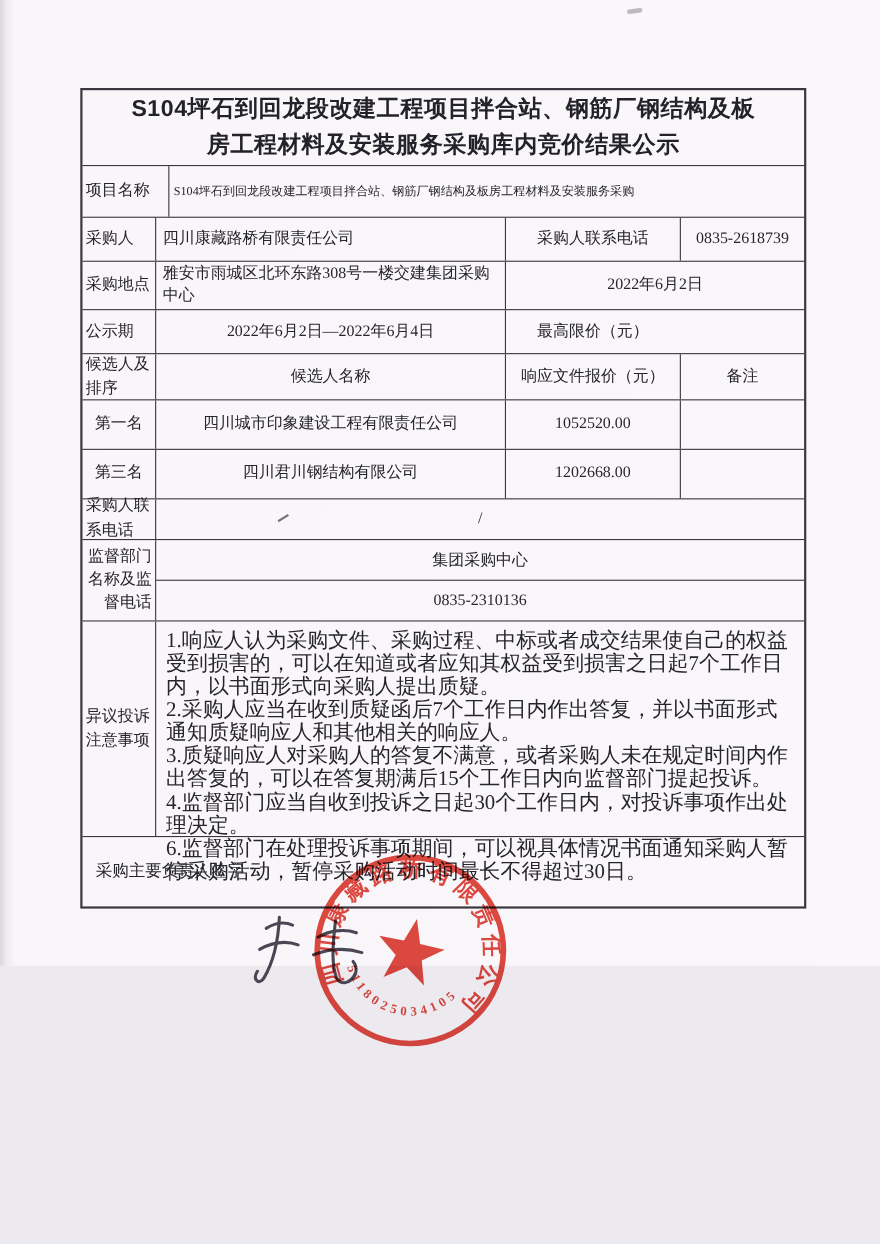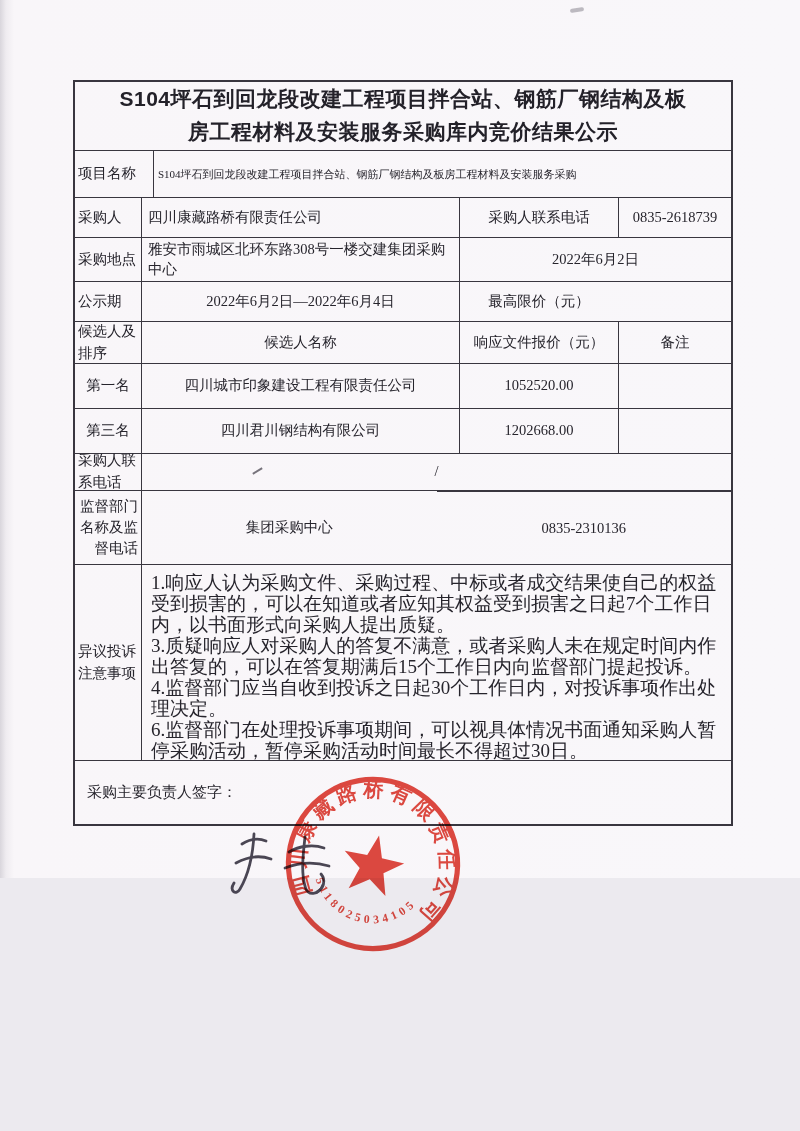--- a/index.html
+++ b/index.html
@@ -42,21 +42,21 @@
   }
   .r-project{height:47px;}
   .r-project .value{font-size:11px;padding:2px 4px;margin-left:12px;}
   .r-purchaser{height:40px;}
   .r-location{height:44px;}
   .r-period{height:40px;}
   .r-header{height:42px;}
   .r-cand{height:45px;}
   .r-other{height:37px;}
   .r-supervision{height:74px;}
-  .sup-values{flex:1 1 auto;display:flex;flex-direction:row;border-left:1.5px solid #39363f;}
+  .sup-values{flex:1 1 auto;display:flex;flex-direction:column;border-left:1.5px solid #39363f;}
   .sup-values .sub{flex:1;display:flex;align-items:center;justify-content:center;font-size:14.5px;}
   .sup-values .sub + .sub{border-top:1.5px solid #39363f;}
   .sup-label{text-align:right;justify-content:center;line-height:1.45;}
   .r-objection{height:196px;}
   .r-objection .c1{line-height:1.5;}
   .objection-text{
     flex:1;display:block;padding:7px 9px 4px 9px;
     font-size:19px;line-height:21px;text-align:left;
   }
   .r-signature{height:64px;}
@@ -143,20 +143,21 @@
       <div class="sup-values">
         <div class="sub">集团采购中心</div>
         <div class="sub">0835-2310136</div>
       </div>
     </div>
 
     <div class="row r-objection">
       <div class="cell c1 wrap-label">异议投诉注意事项</div>
       <div class="cell objection-text">
         <div>1.响应人认为采购文件、采购过程、中标或者成交结果使自己的权益受到损害的，可以在知道或者应知其权益受到损害之日起7个工作日内，以书面形式向采购人提出质疑。</div>
+        <div>2.采购人应当在收到质疑函后7个工作日内作出答复，并以书面形式通知质疑响应人和其他相关的响应人。</div>
         <div>3.质疑响应人对采购人的答复不满意，或者采购人未在规定时间内作出答复的，可以在答复期满后15个工作日内向监督部门提起投诉。</div>
         <div>4.监督部门应当自收到投诉之日起30个工作日内，对投诉事项作出处理决定。</div>
         <div>6.监督部门在处理投诉事项期间，可以视具体情况书面通知采购人暂停采购活动，暂停采购活动时间最长不得超过30日。</div>
       </div>
     </div>
 
     <div class="row r-signature">
       <div class="cell sig-cell">采购主要负责人签字：</div>
     </div>
 

